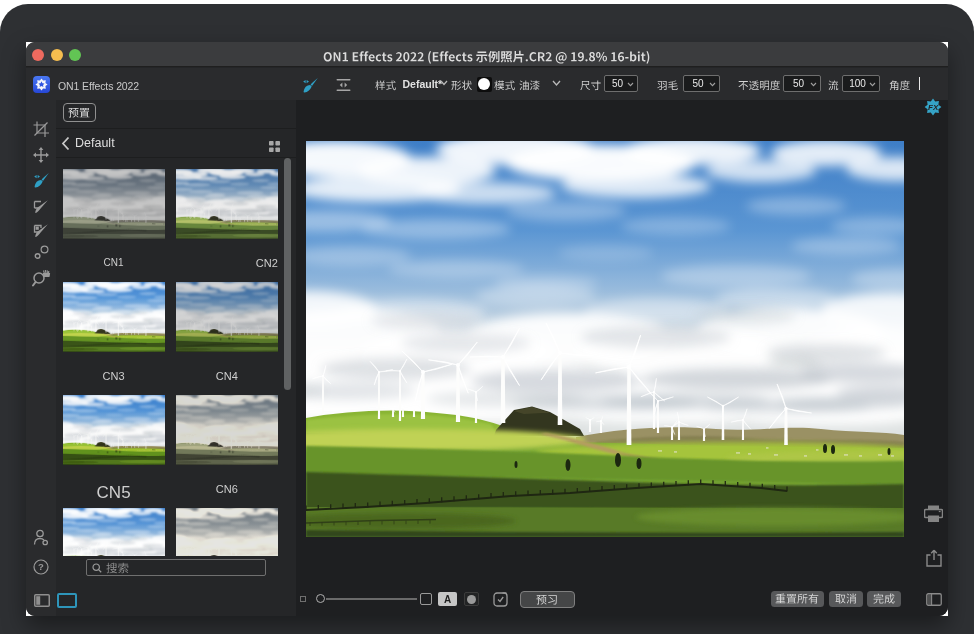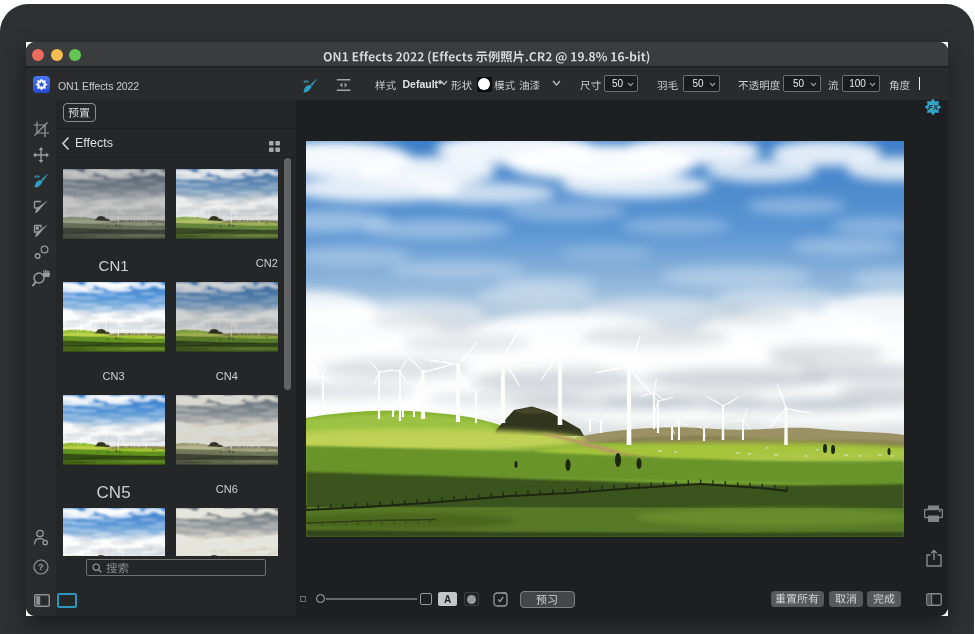--- a/index.html
+++ b/index.html
@@ -233,37 +233,37 @@
     </div>
     <div class="abs" style="left:30.0px;top:115.0px;">
       <div style="width:240px;height:1px;background:#1d1e1f"></div>
     </div>
     <div class="abs" style="left:35.0px;top:94.0px;">
       <svg width="9" height="15" viewBox="0 0 9 15" style="display:block">
         <path d="M7.5 1.5 L2 7.5 L7.5 13.5" stroke="#c9c9c9" stroke-width="1.8" fill="none"></path>
       </svg>
     </div>
     <div class="abs" style="left:49.0px;top:93.5px;">
-      <div style="font-size:12.5px;color:#dedede">Effects</div>
+      <div style="font-size:12.5px;color:#dedede">Default</div>
     </div>
     <div class="abs" style="left:243.0px;top:99.0px;">
       <svg width="11" height="11" viewBox="0 0 11 11" style="display:block" fill="#a8a8a8">
         <rect x="0" y="0" width="4.6" height="4.6" rx="0.8"></rect>
         <rect x="6.4" y="0" width="4.6" height="4.6" rx="0.8"></rect>
         <rect x="0" y="6.4" width="4.6" height="4.6" rx="0.8"></rect>
         <rect x="6.4" y="6.4" width="4.6" height="4.6" rx="0.8"></rect>
       </svg>
     </div>
     <div class="abs" style="left:0;top:0;width:270px;height:514px;overflow:hidden;">
       <div class="abs" style="left:36.6px;top:127.0px;width:102px;height:70px;filter:grayscale(0.75) brightness(0.8) contrast(0.92)">
         <svg width="102" height="70" viewBox="0 0 598 396" preserveAspectRatio="xMidYMid slice" style="display:block">
           <use href="#scene"></use>
         </svg>
       </div>
-      <div class="abs" style="left:36.6px;top:215.0px;width:102px;text-align:center;font-size:15px;color:#cfcfcf">CN1</div>
+      <div class="abs" style="left:36.6px;top:215.0px;width:102px;text-align:center;font-size:10px;color:#cfcfcf">CN1</div>
       <div class="abs" style="left:149.8px;top:127.0px;width:102px;height:70px;filter:saturate(0.75) brightness(0.93)">
         <svg width="102" height="70" viewBox="0 0 598 396" preserveAspectRatio="xMidYMid slice" style="display:block">
           <use href="#scene"></use>
         </svg>
       </div>
       <div class="abs" style="left:149.8px;top:215.0px;width:102px;text-align:right;font-size:11px;color:#cfcfcf">CN2</div>
       <div class="abs" style="left:36.6px;top:240.0px;width:102px;height:70px;filter:saturate(1.08)">
         <svg width="102" height="70" viewBox="0 0 598 396" preserveAspectRatio="xMidYMid slice" style="display:block">
           <use href="#scene"></use>
         </svg>

